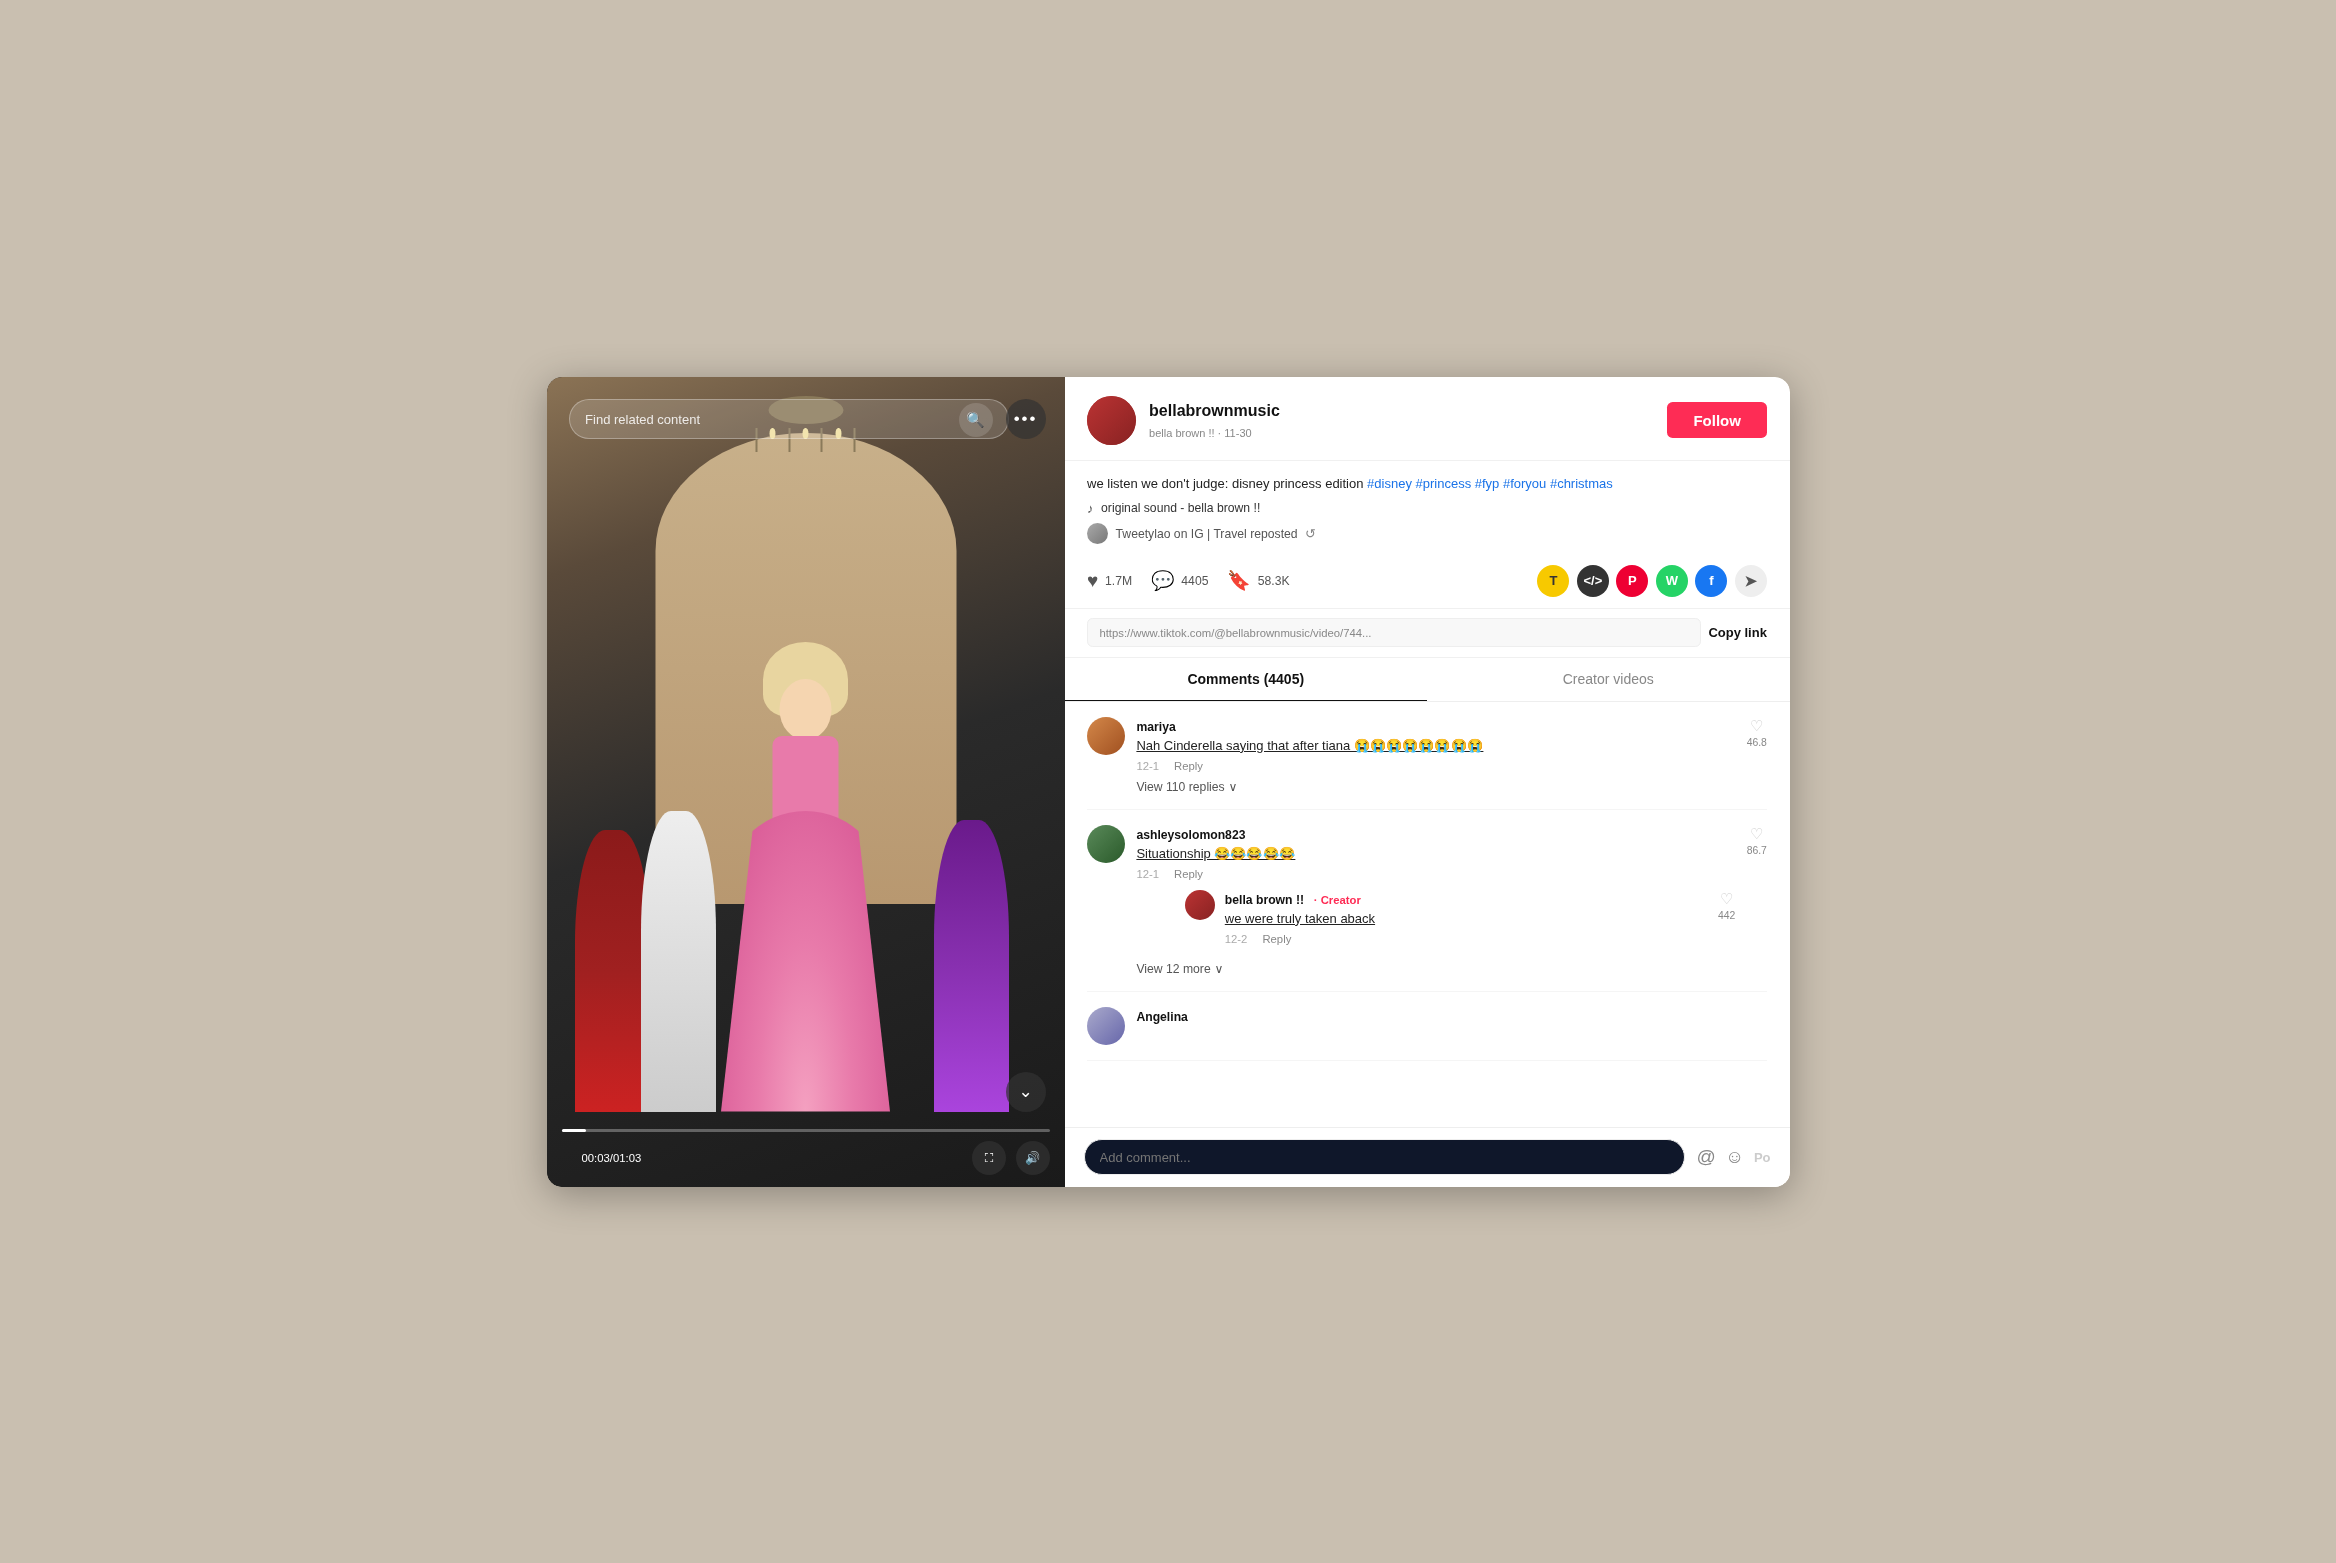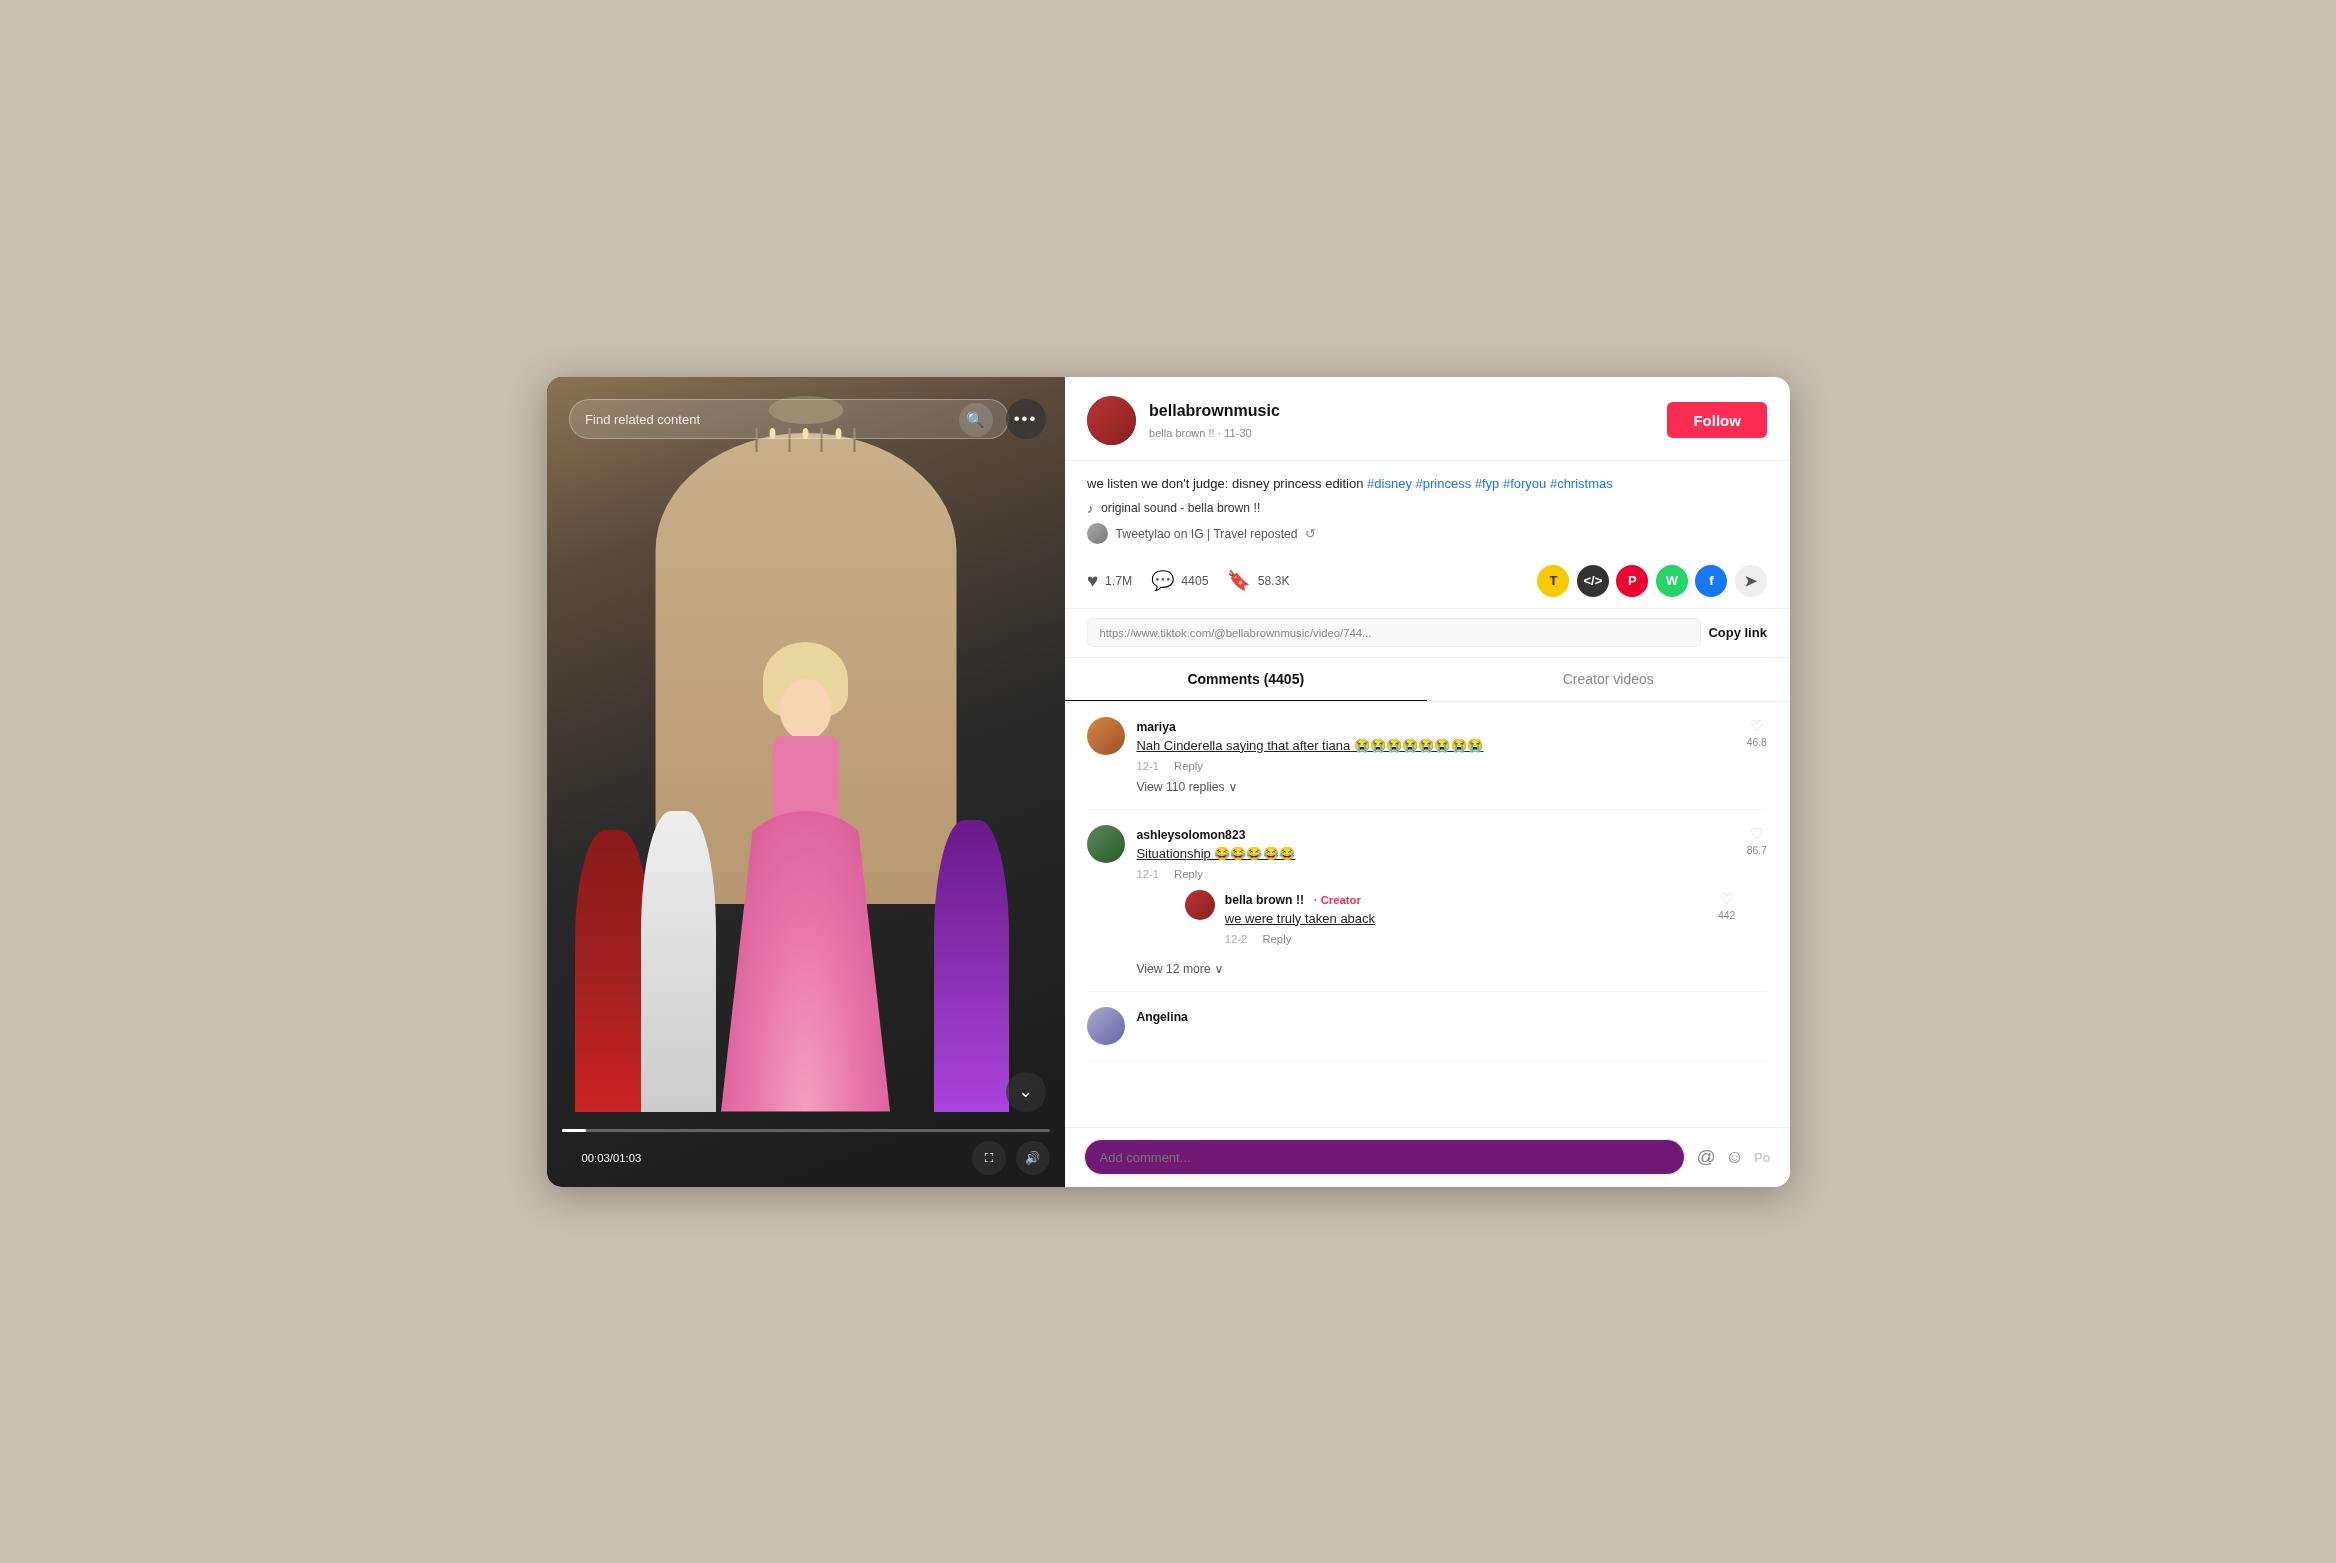--- a/index.html
+++ b/index.html
@@ -593,21 +593,21 @@
       gap: 11.3px;
       background: white;
     }
     .comment-input {
       flex: 1;
       border: 0.9px solid #eee;
       border-radius: 21px;
       padding: 9.4px 15px;
       font-size: 13px;
       color: #999;
-      background: #701a75;
+      background: #0f172a;
       outline: none;
     }
     .input-actions {
       display: flex;
       gap: 9.4px;
       align-items: center;
     }
     .input-icon-btn {
       font-size: 19px;
       color: #888;

